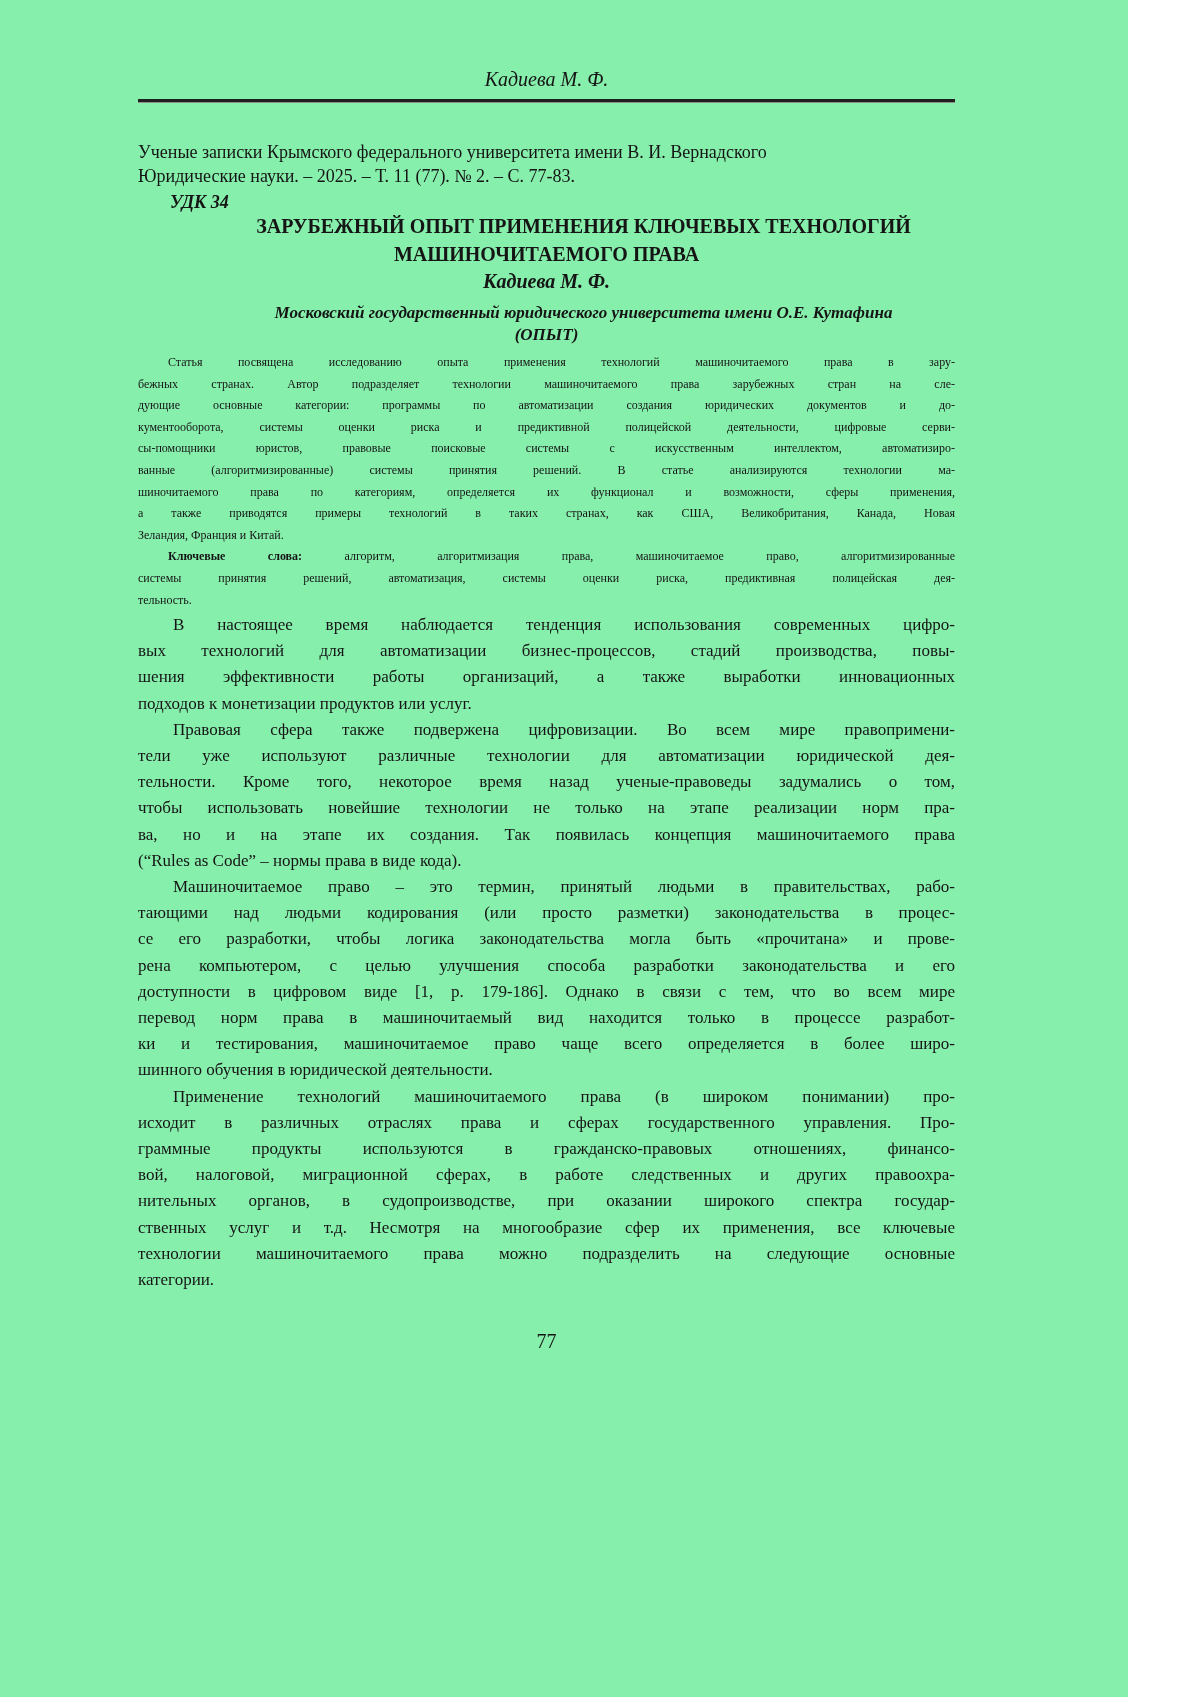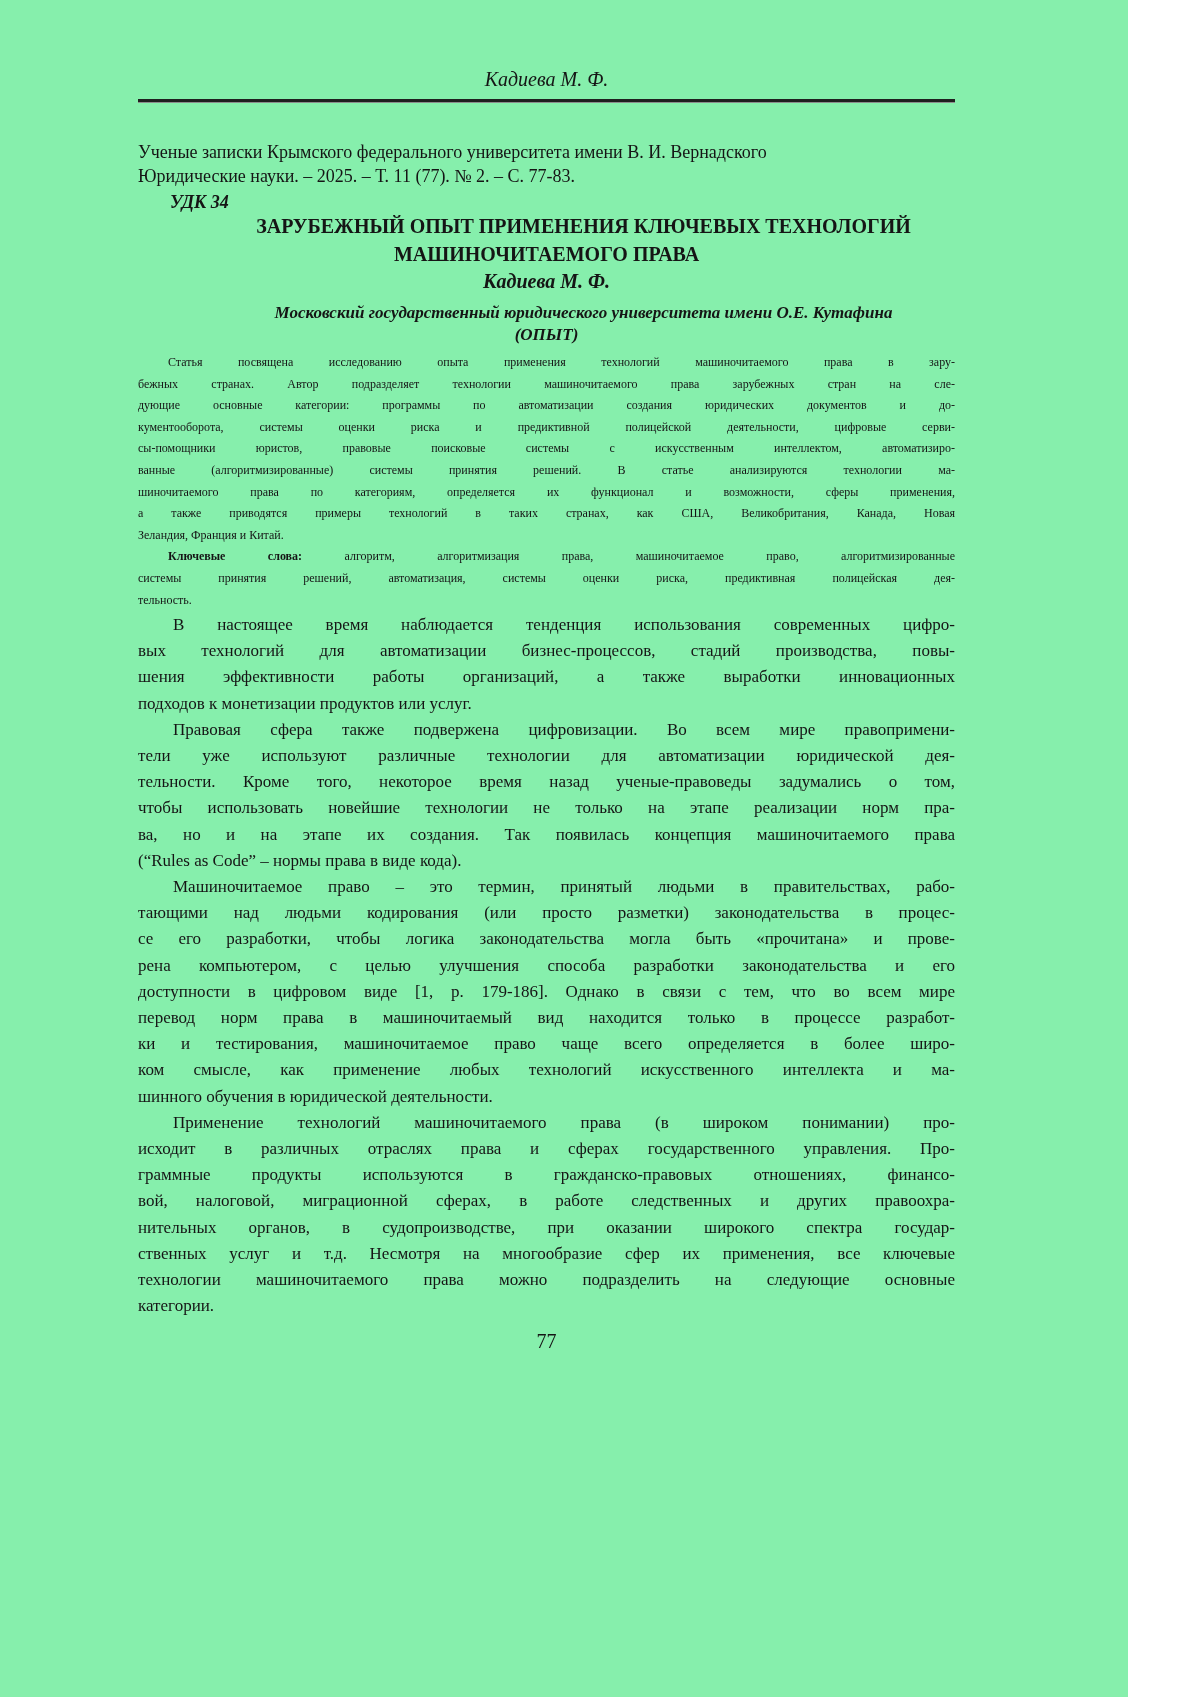--- a/index.html
+++ b/index.html
@@ -125,21 +125,20 @@
         <div class="jline last">(“Rules as Code” – нормы права в виде кода).</div>
       </div>
     <div>
         <div class="jline first">Машиночитаемое право – это термин, принятый людьми в правительствах, рабо-</div>
         <div class="jline">тающими над людьми кодирования (или просто разметки) законодательства в процес-</div>
         <div class="jline">се его разработки, чтобы логика законодательства могла быть «прочитана» и прове-</div>
         <div class="jline">рена компьютером, с целью улучшения способа разработки законодательства и его</div>
         <div class="jline">доступности в цифровом виде [1, p. 179-186]. Однако в связи с тем, что во всем мире</div>
         <div class="jline">перевод норм права в машиночитаемый вид находится только в процессе разработ-</div>
         <div class="jline">ки и тестирования, машиночитаемое право чаще всего определяется в более широ-</div>
-        <div class="jline">ком смысле, как применение любых технологий искусственного интеллекта и ма-</div>
         <div class="jline last">шинного обучения в юридической деятельности.</div>
       </div>
     <div>
         <div class="jline first">Применение технологий машиночитаемого права (в широком понимании) про-</div>
         <div class="jline">исходит в различных отраслях права и сферах государственного управления. Про-</div>
         <div class="jline">граммные продукты используются в гражданско-правовых отношениях, финансо-</div>
         <div class="jline">вой, налоговой, миграционной сферах, в работе следственных и других правоохра-</div>
         <div class="jline">нительных органов, в судопроизводстве, при оказании широкого спектра государ-</div>
         <div class="jline">ственных услуг и т.д. Несмотря на многообразие сфер их применения, все ключевые</div>
         <div class="jline">технологии машиночитаемого права можно подразделить на следующие основные</div>

